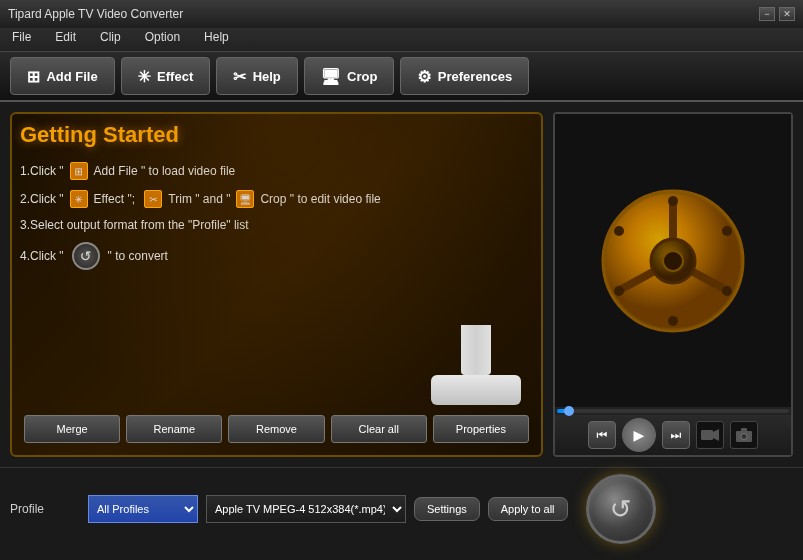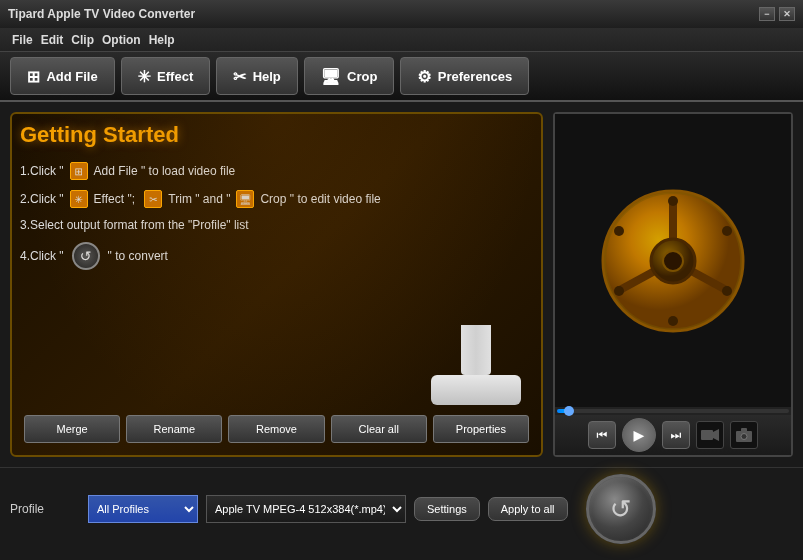--- a/index.html
+++ b/index.html
@@ -14,21 +14,20 @@
     }
 
     
     #title-bar {
       background: linear-gradient(to bottom, #3a3a3a, #1e1e1e);
       height: 28px;
       display: flex;
       align-items: center;
       padding: 0 8px;
       justify-content: space-between;
-      font-weight: bold;
     }
     #title-text {
       color: #ddd;
       font-size: 12px;
     }
     #window-controls {
       display: flex;
       gap: 4px;
     }
     .win-btn {
@@ -42,24 +41,24 @@
       align-items: center;
       justify-content: center;
       cursor: pointer;
     }
 
     
     #menu-bar {
       background: linear-gradient(to bottom, #2d2d2d, #222);
       height: 24px;
       display: flex;
-      align-items: center;
+      align-items: flex-start;
       padding: 0 8px;
+      gap: 16px;
       border-bottom: 1px solid #444;
-      font-weight: bold;
     }
     .menu-item {
       color: #ddd;
       font-size: 12px;
       cursor: pointer;
       padding: 2px 4px;
     }
 
     
     #toolbar {

